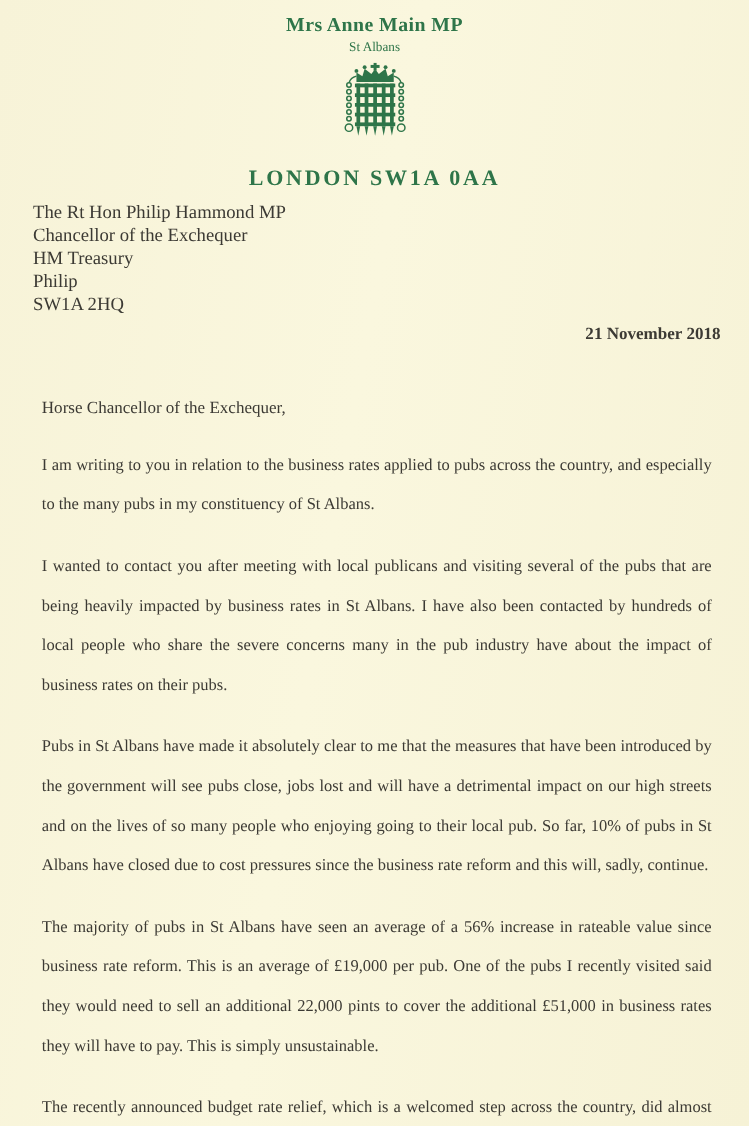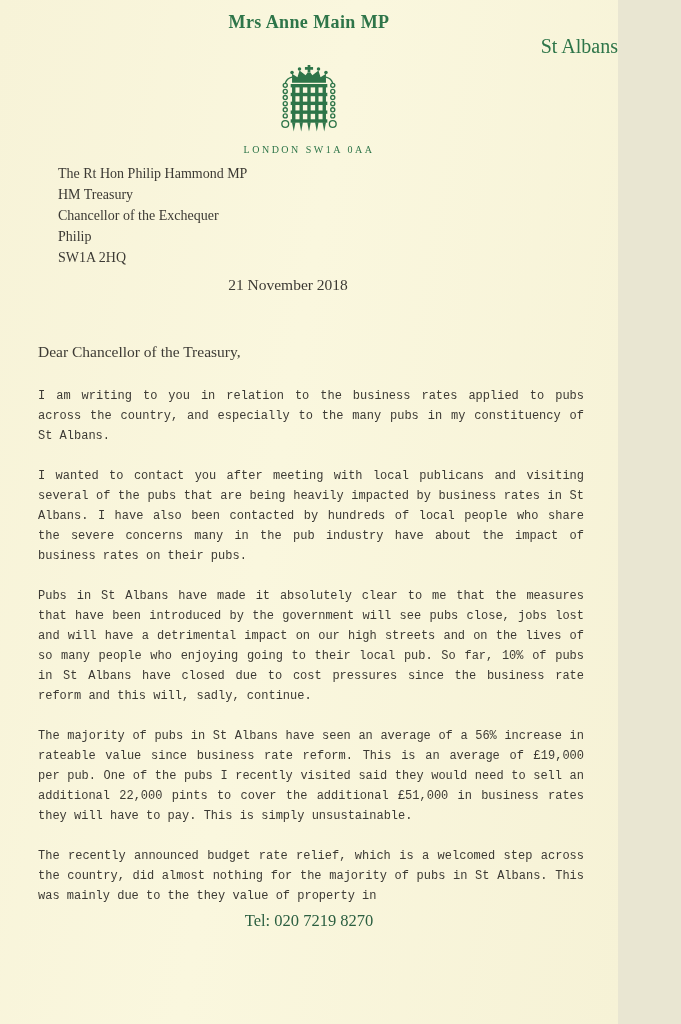--- a/index.html
+++ b/index.html
@@ -4,79 +4,79 @@
 <style>
   html, body { margin: 0; padding: 0; }
   body {
     width: 681px;
     height: 1024px;
     background: #e9e6d2;
     font-family: "Liberation Serif", serif;
   }
   .page {
     position: relative;
-    width: 618px;
+    width: 681px;
     height: 1024px;
     box-sizing: border-box;
     background: linear-gradient(100deg, #f7f3d8 0%, #faf7de 45%, #f6f2d6 100%);
     overflow: hidden;
     color: #3c3a34;
   }
   
   .letterhead { text-align: center; padding-top: 12px; }
   .sender-name {
     font-size: 18px;
     font-weight: bold;
     color: #2e7549;
     letter-spacing: 0.4px;
   }
   .sender-constituency {
-    font-size: 20px;
+    font-size: 12px;
     color: #2e7549;
     margin-top: 2px;
-    text-align: right;
   }
   .crest-wrap { margin: 7px auto 2px auto; width: 64px; height: 76px; }
   .crest-wrap svg { width: 100%; height: 100%; display: block; }
   .org-name {
     font-size: 19px;
     color: #2e7549;
     letter-spacing: 4px;
     margin-top: 2px;
   }
   .org-address {
-    font-size: 10px;
+    font-size: 20px;
     color: #2e7549;
     letter-spacing: 2.5px;
-    margin-top: 3px;
+    margin-top: 18px;
+    font-weight: bold;
   }
   
   .recipient {
-    margin: 8px 0 0 58px;
-    font-size: 14px;
+    margin: 8px 0 0 30px;
+    font-size: 17px;
     line-height: 21px;
   }
   
   .date-line {
-    text-align: center;
-    margin: 8px 42px 0 0;
+    text-align: right;
+    margin: 8px 26px 0 0;
     font-size: 15.5px;
+    font-weight: bold;
   }
   
   .salutation {
     margin: 44px 36px 0 38px;
     font-size: 15.5px;
     line-height: 28px;
   }
   .body-paragraph {
     margin: 20px 34px 0 38px;
-    font-size: 12px;
-    line-height: 20px;
+    font-size: 15px;
+    line-height: 36px;
     text-align: justify;
-    font-family: Liberation Mono, monospace;
   }
   
   .letter-footer {
     text-align: center;
     margin-top: 3px;
     color: #2b5f40;
     font-size: 16.5px;
     line-height: 23px;
   }
 </style>
@@ -140,29 +140,29 @@
           <path d="M80 27 Q78 20 70 18"></path>
         </g>
       </svg>
     </div>
 
     <div class="org-address">LONDON SW1A 0AA</div>
   </header>
 
   <div class="recipient">
     <div>The Rt Hon Philip Hammond MP</div>
+    <div>Chancellor of the Exchequer</div>
     <div>HM Treasury</div>
-    <div>Chancellor of the Exchequer</div>
     <div>Philip</div>
     <div>SW1A 2HQ</div>
   </div>
 
   <div class="date-line">21 November 2018</div>
 
-  <div class="salutation">Dear Chancellor of the Treasury,</div>
+  <div class="salutation">Horse Chancellor of the Exchequer,</div>
 
   <p class="body-paragraph">I am writing to you in relation to the business rates applied to pubs across the country, and especially to the many pubs in my constituency of St Albans.</p>
   <p class="body-paragraph">I wanted to contact you after meeting with local publicans and visiting several of the pubs that are being heavily impacted by business rates in St Albans. I have also been contacted by hundreds of local people who share the severe concerns many in the pub industry have about the impact of business rates on their pubs.</p>
   <p class="body-paragraph">Pubs in St Albans have made it absolutely clear to me that the measures that have been introduced by the government will see pubs close, jobs lost and will have a detrimental impact on our high streets and on the lives of so many people who enjoying going to their local pub. So far, 10% of pubs in St Albans have closed due to cost pressures since the business rate reform and this will, sadly, continue.</p>
   <p class="body-paragraph">The majority of pubs in St Albans have seen an average of a 56% increase in rateable value since business rate reform. This is an average of £19,000 per pub. One of the pubs I recently visited said they would need to sell an additional 22,000 pints to cover the additional £51,000 in business rates they will have to pay. This is simply unsustainable.</p>
   <p class="body-paragraph">The recently announced budget rate relief, which is a welcomed step across the country, did almost nothing for the majority of pubs in St Albans. This was mainly due to the they value of property in</p>
 
   <footer class="letter-footer">
     <div>Tel: 020 7219 8270</div>
 

